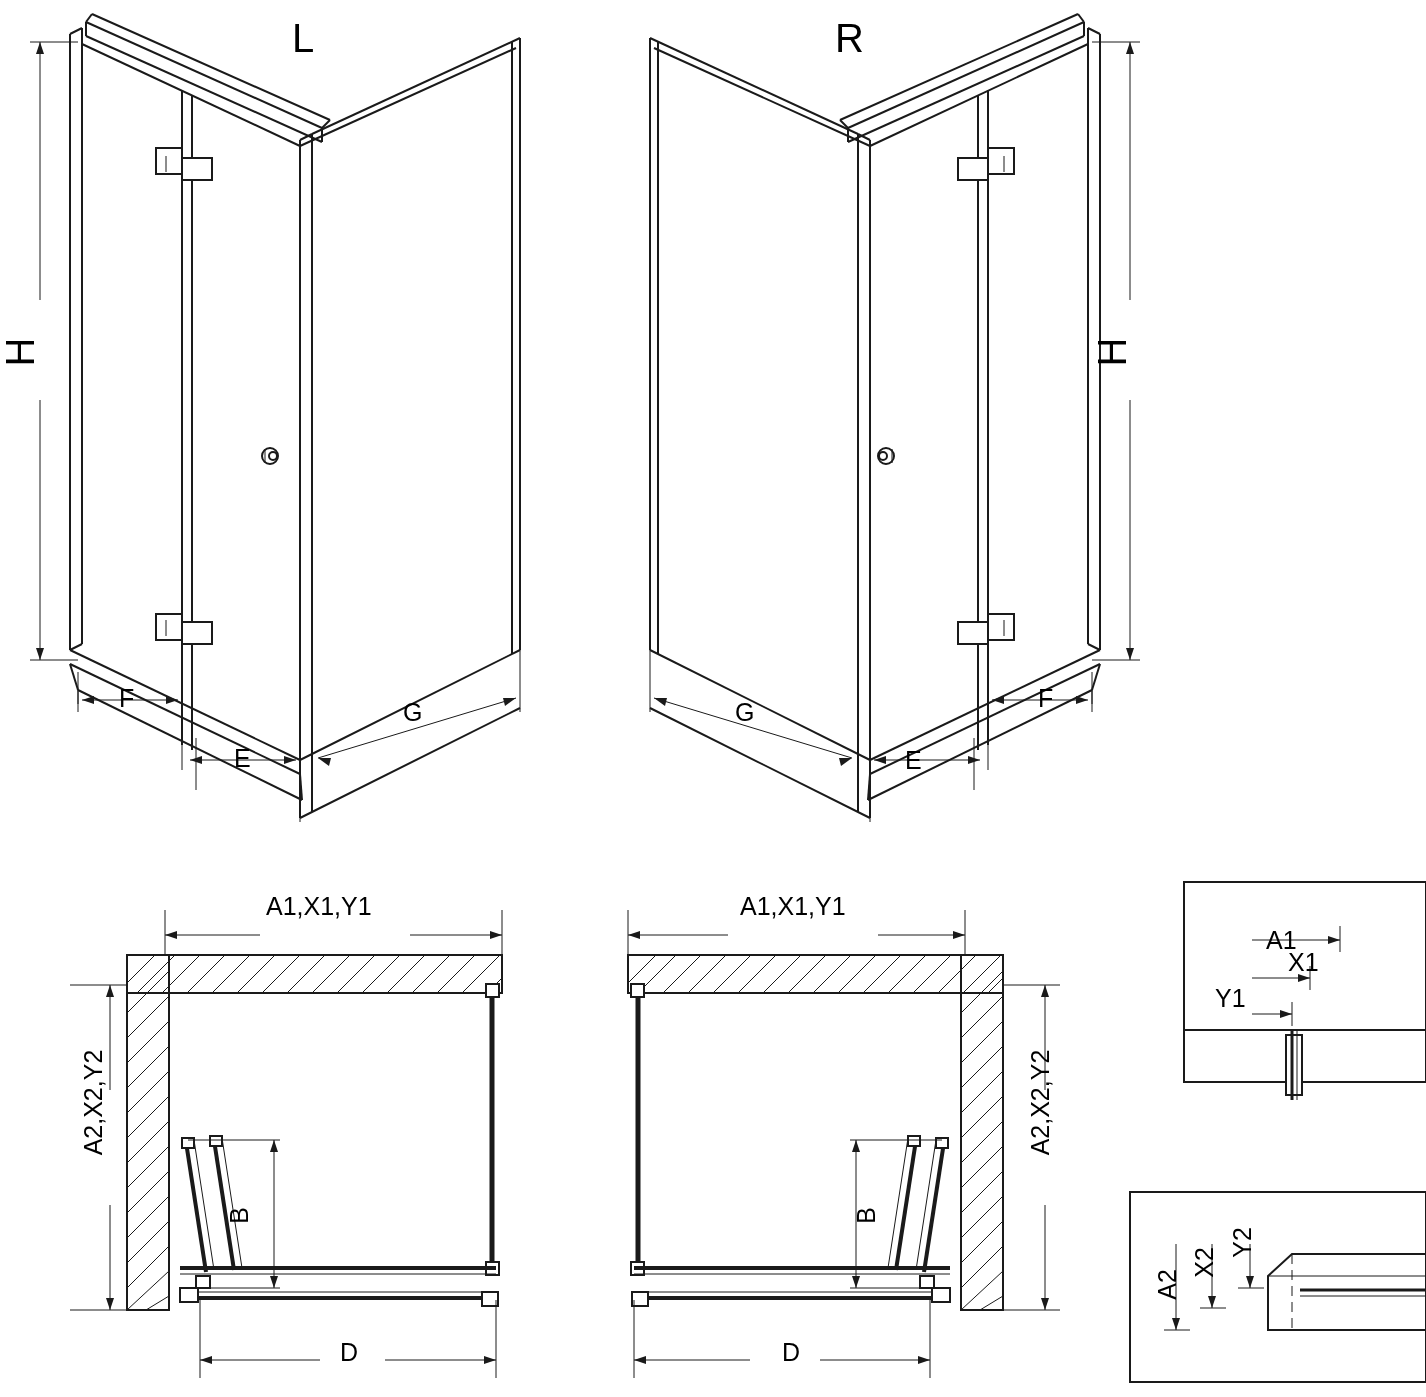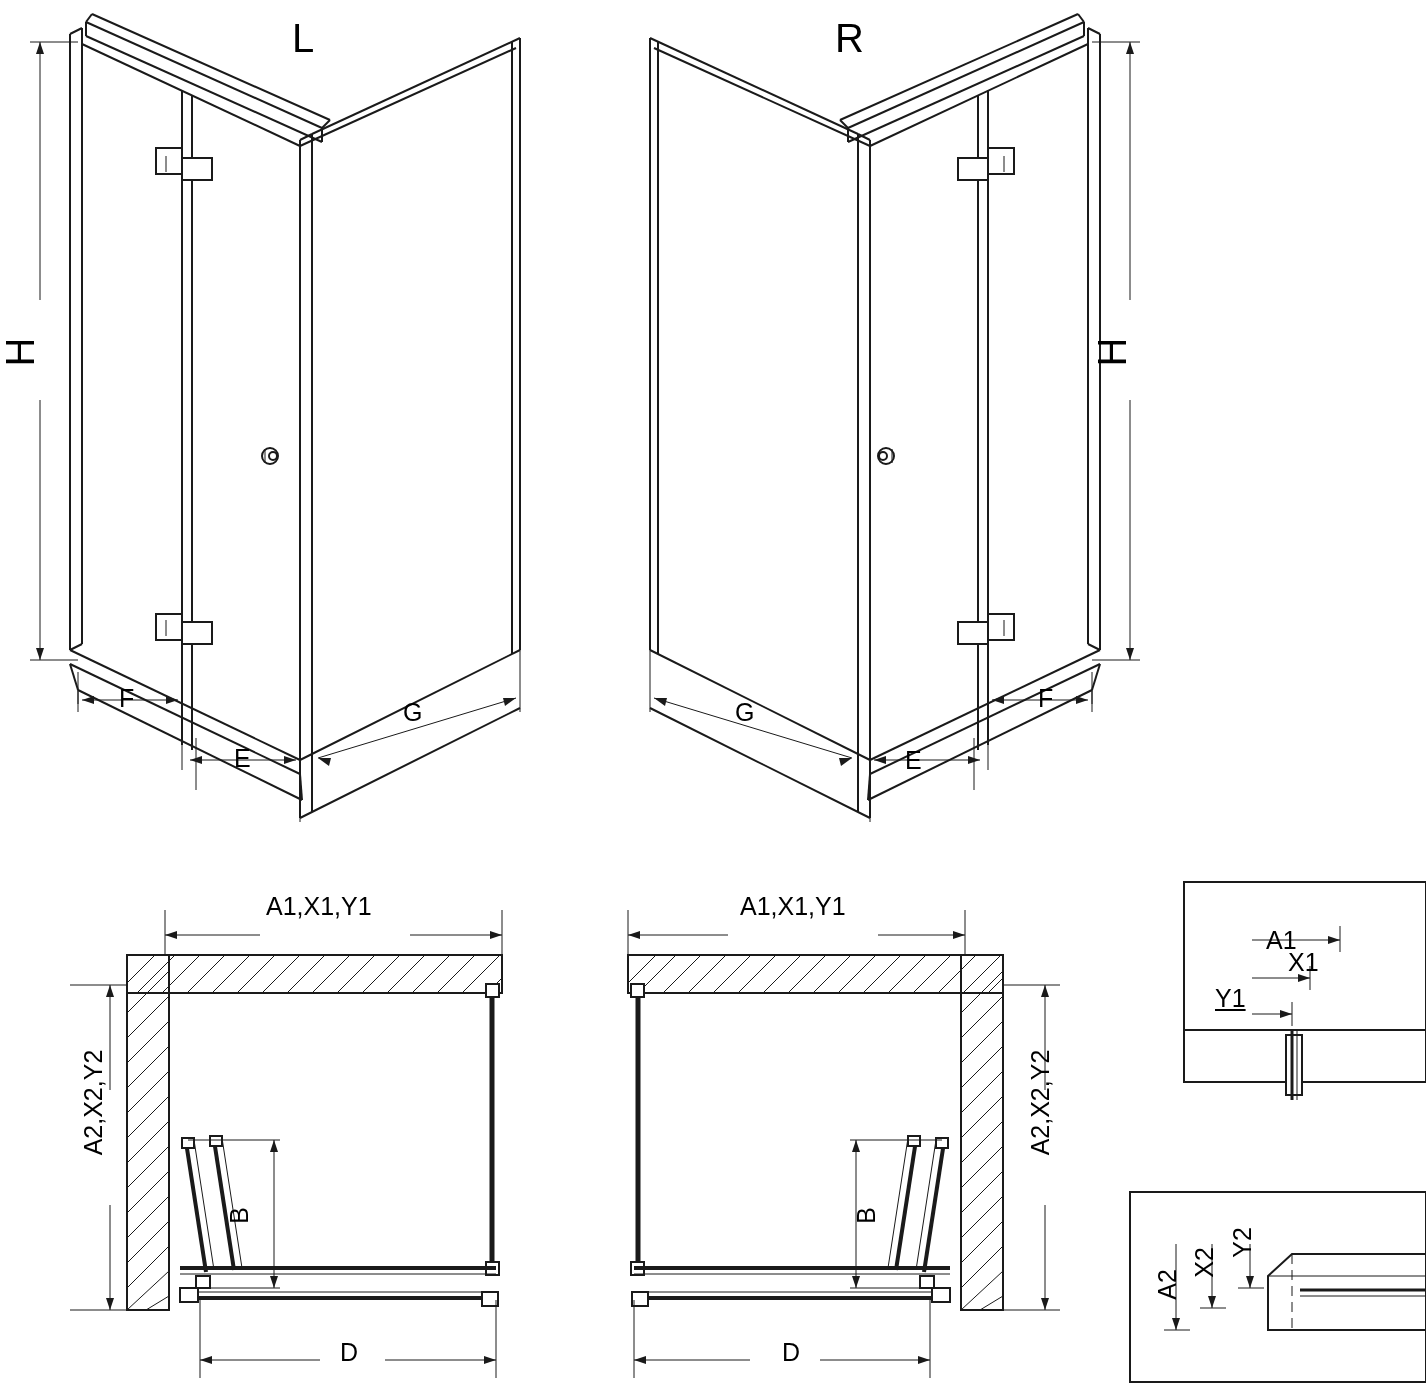--- a/index.html
+++ b/index.html
@@ -450,19 +450,19 @@
   <div class="lbl mid rot90" style="left:231px; top:1203px;">B</div>
   <div class="lbl mid" style="left:340px; top:1340px;">D</div>
 
   <div class="lbl mid" style="left:740px; top:894px;">A1,X1,Y1</div>
   <div class="lbl mid rot90" style="left:975px; top:1090px; width:130px; text-align:center;">A2,X2,Y2</div>
   <div class="lbl mid rot90" style="left:858px; top:1203px;">B</div>
   <div class="lbl mid" style="left:782px; top:1340px;">D</div>
 
   <div class="lbl mid" style="left:1266px; top:912px;margin-top:16px;">A1</div>
   <div class="lbl mid" style="left:1288px; top:950px;">X1</div>
-  <div class="lbl mid" style="left:1215px; top:986px;text-decoration:underline;">Y1</div>
+  <div class="lbl mid" style="left:1215px; top:986px;">Y1</div>
 
   <div class="lbl mid rot90" style="left:1152px; top:1272px;">A2</div>
   <div class="lbl mid rot90" style="left:1189px; top:1250px;">X2</div>
   <div class="lbl mid rot90" style="left:1227px; top:1230px;">Y2</div>
 
 </div>
 
 </body></html>

